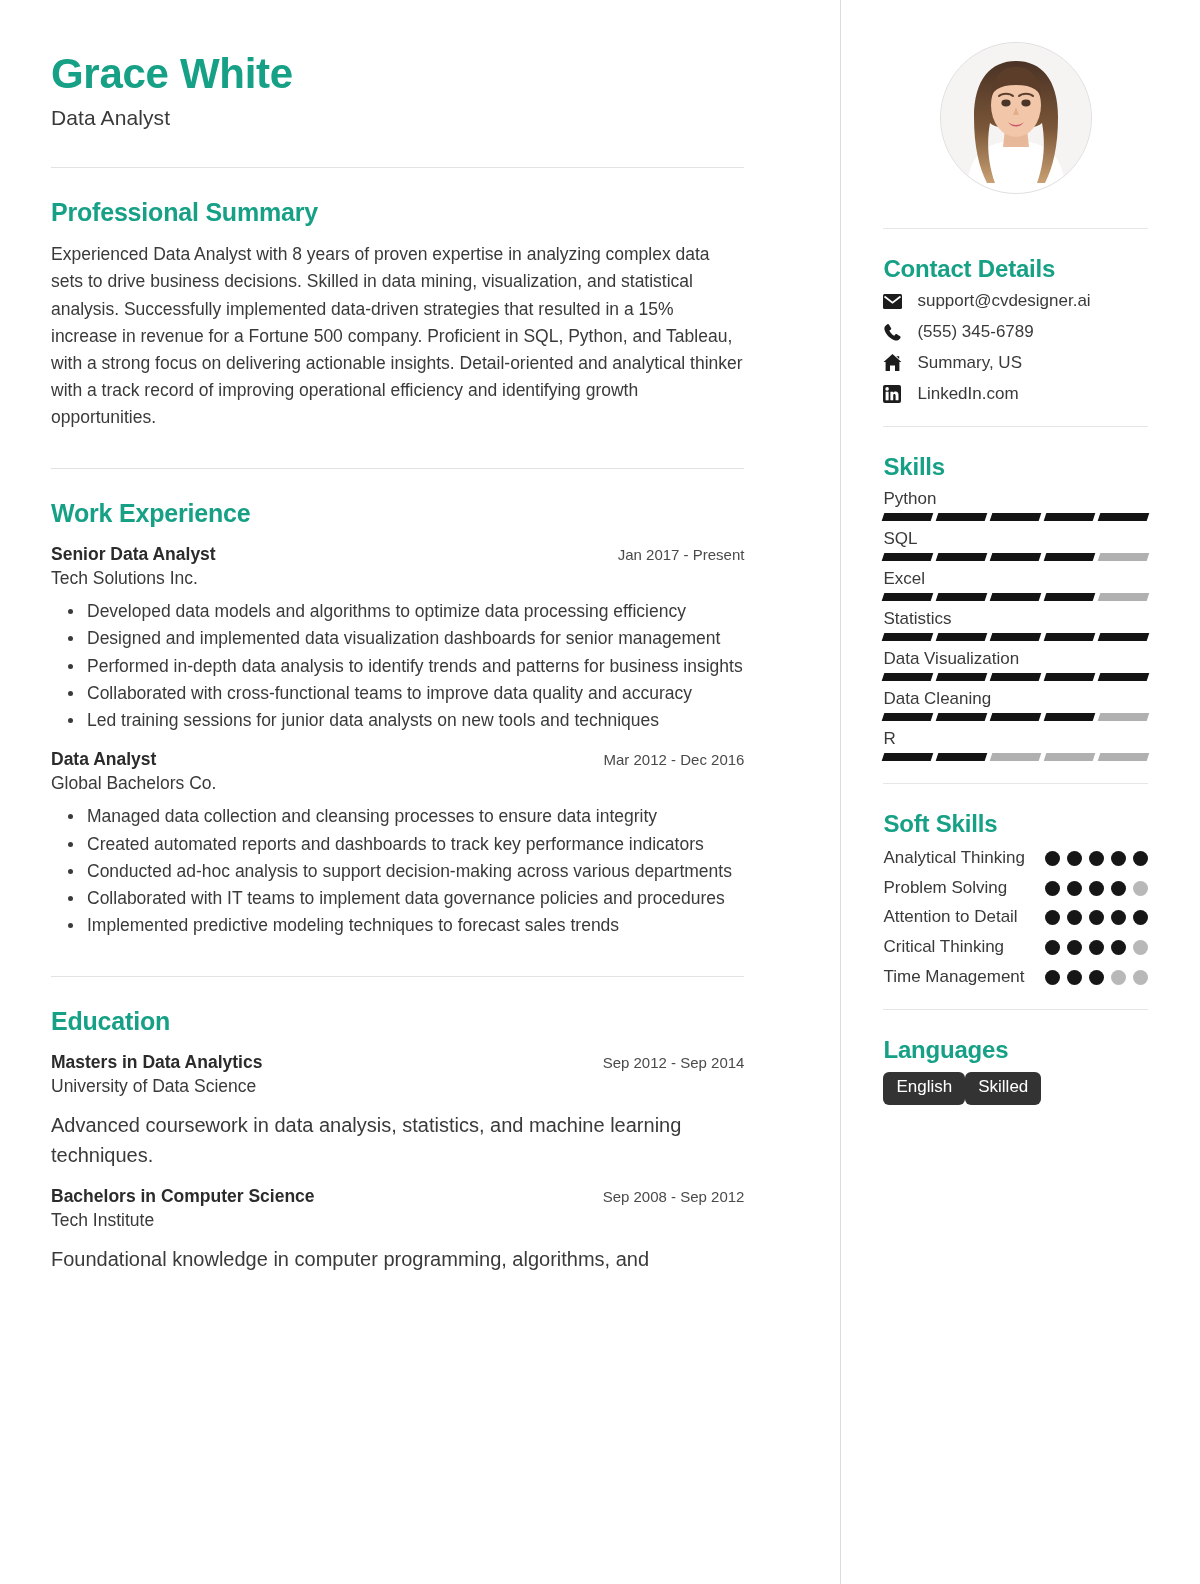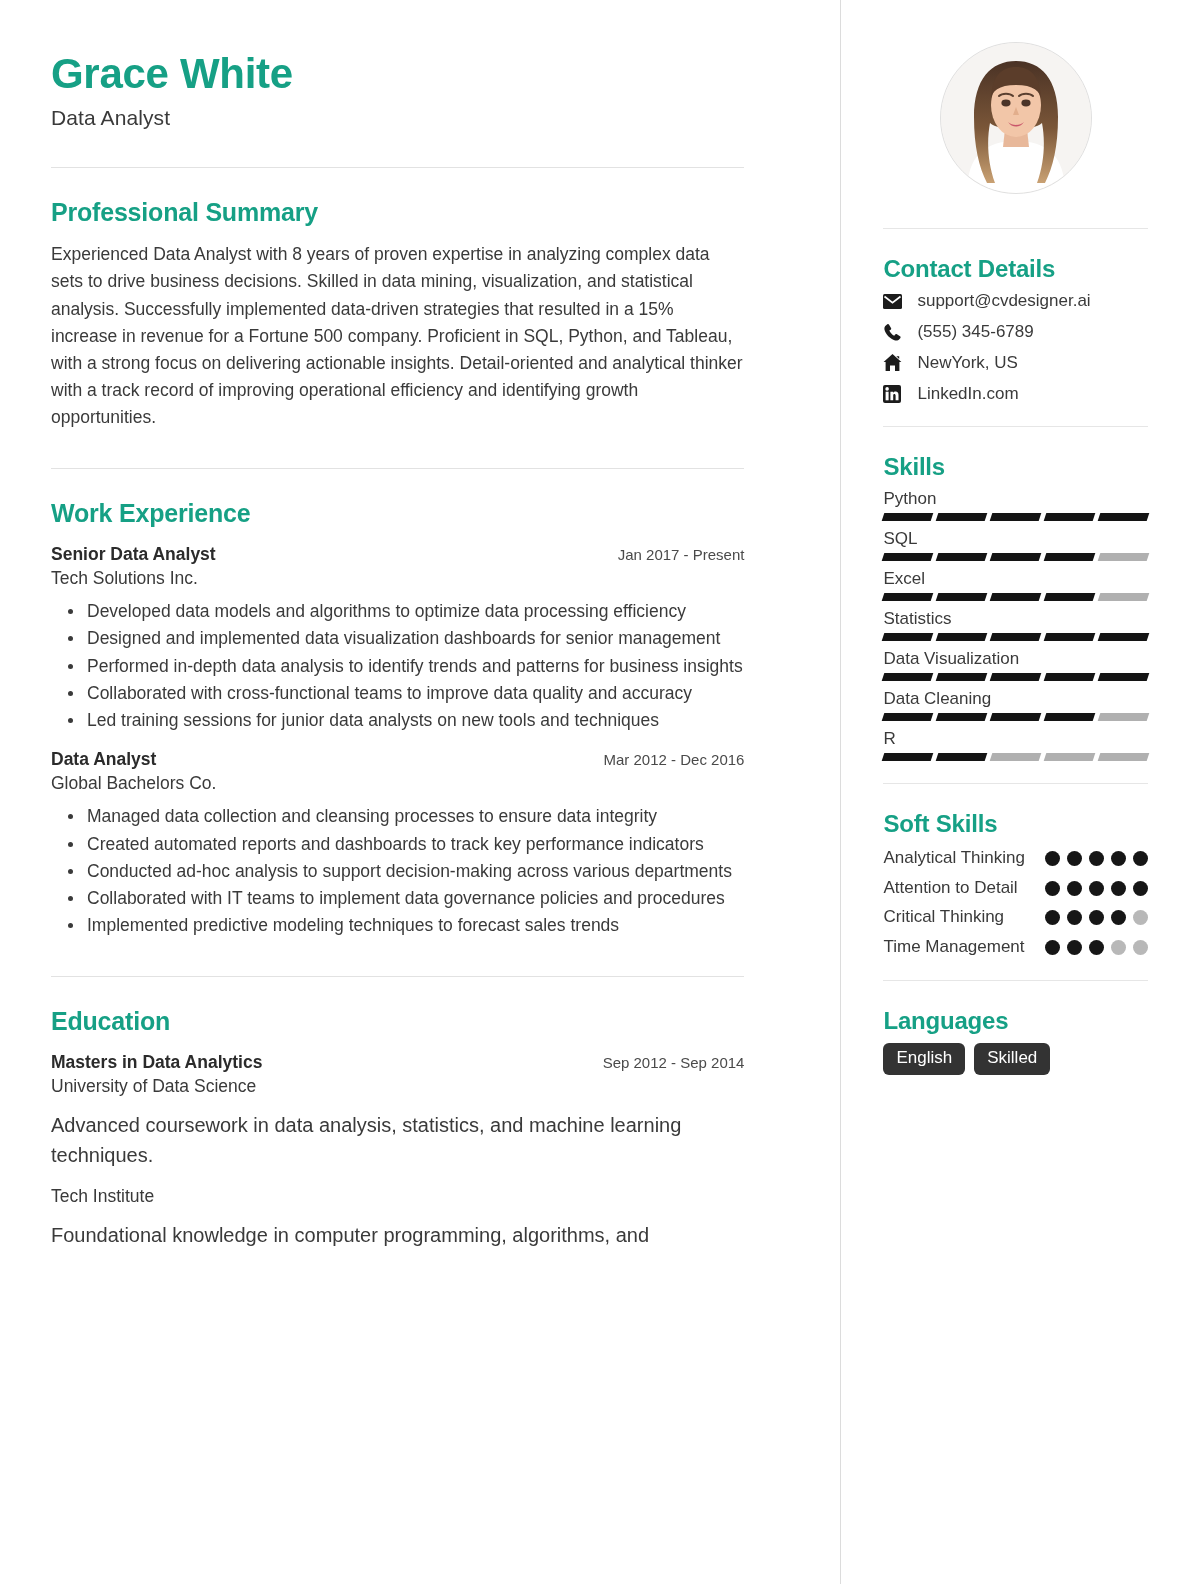--- a/index.html
+++ b/index.html
@@ -221,21 +221,20 @@
     height: 15px;
     border-radius: 50%;
     background: #b8b8b8;
   }
   .dot.on { background: #161616; }
 
   
   .lang-wrap {
     display: flex;
     flex-wrap: wrap;
-    gap: 9px;
     margin-top: 8px;
   }
   .lang-pill {
     background: #333333;
     color: #ffffff;
     font-size: 17px;
     padding: 5px 13px 7px 13px;
     border-radius: 6px;
     line-height: 1.2;
   }
@@ -304,20 +303,24 @@
         <div class="entry">
           <div class="entry-head">
             <div class="entry-role">Masters in Data Analytics</div>
             <div class="entry-date">Sep 2012 - Sep 2014</div>
           </div>
           <div class="entry-org">University of Data Science</div>
           <div class="entry-desc">Advanced coursework in data analysis, statistics, and machine learning techniques.</div>
         </div>
 
         <div class="entry">
+          <div class="entry-head">
+            <div class="entry-role">Bachelors in Computer Science</div>
+            <div class="entry-date">Sep 2008 - Sep 2012</div>
+          </div>
           <div class="entry-org">Tech Institute</div>
           <div class="entry-desc">Foundational knowledge in computer programming, algorithms, and</div>
         </div>
       </div>
 
     </div>
 
     <div class="col-right">
 
       <div class="photo-wrap">
@@ -376,21 +379,21 @@
             <span class="contact-text">(555) 345-6789</span>
           </div>
 
           <div class="contact-row">
             <span class="contact-icon">
               <svg width="19" height="18" viewBox="0 0 19 18">
                   <path d="M9.5 0 L0.6 8 L2.6 8 L2.6 17 L7 17 L7 11.5 L12 11.5 L12 17 L16.4 17 L16.4 8 L18.4 8 Z" fill="#1c1c1c"></path>
                   <path d="M13.4 2.2 L16.2 2.2 L16.2 5 Z" fill="#1c1c1c"></path>
                 </svg>
             </span>
-            <span class="contact-text">NewYork, US</span>
+            <span class="contact-text">Summary, US</span>
           </div>
 
           <div class="contact-row">
             <span class="contact-icon">
               <svg width="18" height="18" viewBox="0 0 18 18">
                   <rect x="0" y="0" width="18" height="18" rx="2" fill="#1c1c1c"></rect>
                   <rect x="2.6" y="6.7" width="3" height="8.6" fill="#ffffff"></rect>
                   <circle cx="4.1" cy="3.9" r="1.8" fill="#ffffff"></circle>
                   <path d="M7.4 6.7 L10.2 6.7 L10.2 8 C10.8 6.9 12 6.4 13.1 6.6 C14.6 6.9 15.5 8 15.5 9.9 L15.5 15.3 L12.6 15.3 L12.6 10.5 C12.6 9.4 12.1 8.9 11.3 8.9 C10.5 8.9 10.2 9.5 10.2 10.5 L10.2 15.3 L7.4 15.3 Z" fill="#ffffff"></path>
                 </svg>
@@ -491,20 +494,30 @@
             <div class="soft-label">Analytical Thinking</div>
             <div class="dots">
                 <span class="dot on"></span>
                 <span class="dot on"></span>
                 <span class="dot on"></span>
                 <span class="dot on"></span>
                 <span class="dot on"></span>
               </div>
           </div>
           <div class="soft-row">
+            <div class="soft-label">Problem Solving</div>
+            <div class="dots">
+                <span class="dot on"></span>
+                <span class="dot on"></span>
+                <span class="dot on"></span>
+                <span class="dot on"></span>
+                <span class="dot"></span>
+              </div>
+          </div>
+          <div class="soft-row">
             <div class="soft-label">Attention to Detail</div>
             <div class="dots">
                 <span class="dot on"></span>
                 <span class="dot on"></span>
                 <span class="dot on"></span>
                 <span class="dot on"></span>
                 <span class="dot on"></span>
               </div>
           </div>
           <div class="soft-row">

